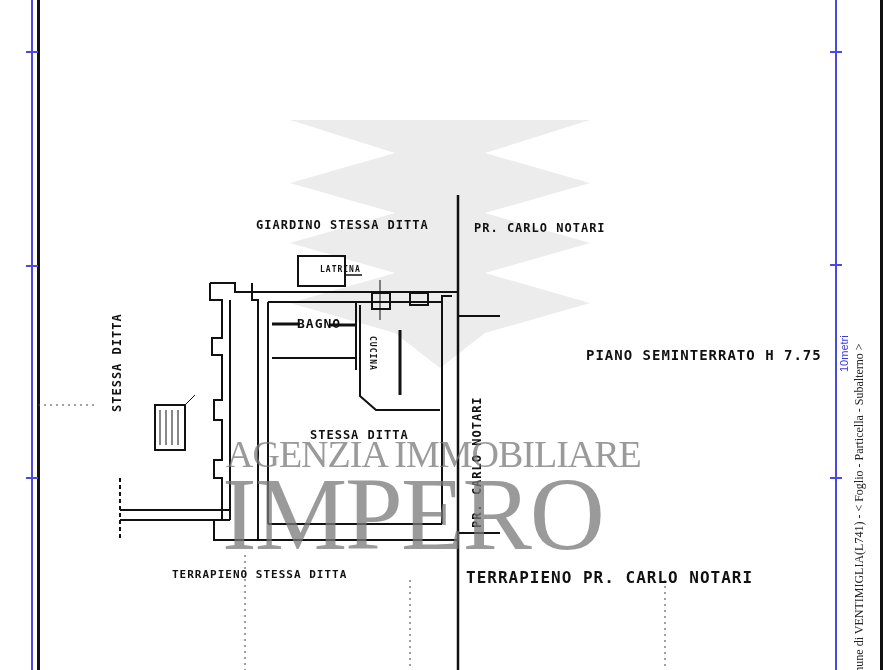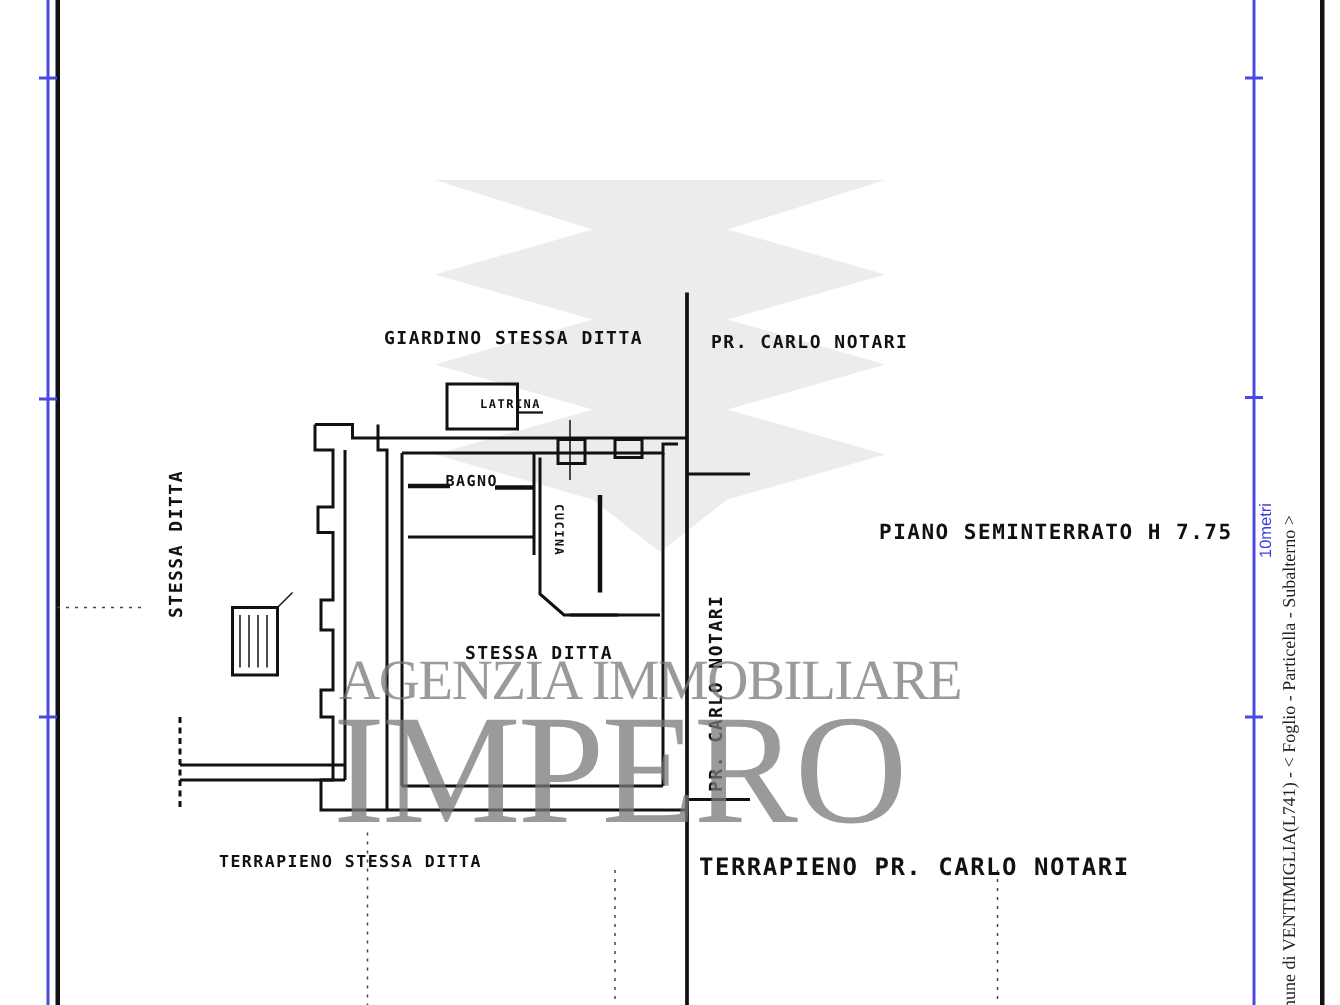--- a/index.html
+++ b/index.html
@@ -82,24 +82,24 @@
     <line x1="410" y1="580" x2="410" y2="670"></line>
     <line x1="665" y1="580" x2="665" y2="670"></line>
     <line x1="38" y1="405" x2="96" y2="405"></line>
   </g>
 </svg>
 
 <div class="abs hand" style="left:256px;top:218px;font-size:12px;">GIARDINO STESSA DITTA</div>
 <div class="abs hand" style="left:474px;top:221px;font-size:12px;">PR. CARLO NOTARI</div>
 <div class="abs hand vert" style="left:110px;top:412px;font-size:12px;transform:rotate(-90deg);">STESSA DITTA</div>
 <div class="abs hand vert" style="left:470px;top:528px;font-size:12px;transform:rotate(-90deg);">PR. CARLO NOTARI</div>
-<div class="abs hand" style="left:146px;top:568px;font-size:11px;">TERRAPIENO STESSA DITTA</div>
+<div class="abs hand" style="left:172px;top:568px;font-size:11px;">TERRAPIENO STESSA DITTA</div>
 <div class="abs hand" style="left:466px;top:568px;font-size:16px;">TERRAPIENO PR. CARLO NOTARI</div>
 
 <div class="abs hand" style="left:306px;top:265px;font-size:8px;margin-left:14px;">LATRINA</div>
-<div class="abs hand" style="left:297px;top:316px;font-size:10px;">BAGNO</div>
+<div class="abs hand" style="left:297px;top:316px;font-size:13px;">BAGNO</div>
 <div class="abs hand vert" style="left:377px;top:336px;font-size:8px;transform:rotate(90deg);">CUCINA</div>
 <div class="abs hand" style="left:310px;top:428px;font-size:12px;">STESSA DITTA</div>
 
 <div class="abs hand" style="left:586px;top:347px;font-size:14px;">PIANO SEMINTERRATO  H 7.75</div>
 
 <div class="abs wm" style="left:226px;top:432px;font-size:38px;letter-spacing:-1px;">AGENZIA IMMOBILIARE</div>
 <div class="abs wm" style="left:222px;top:462px;font-size:104px;line-height:1;letter-spacing:-2px;">IMPERO</div>
 
 </body></html>

